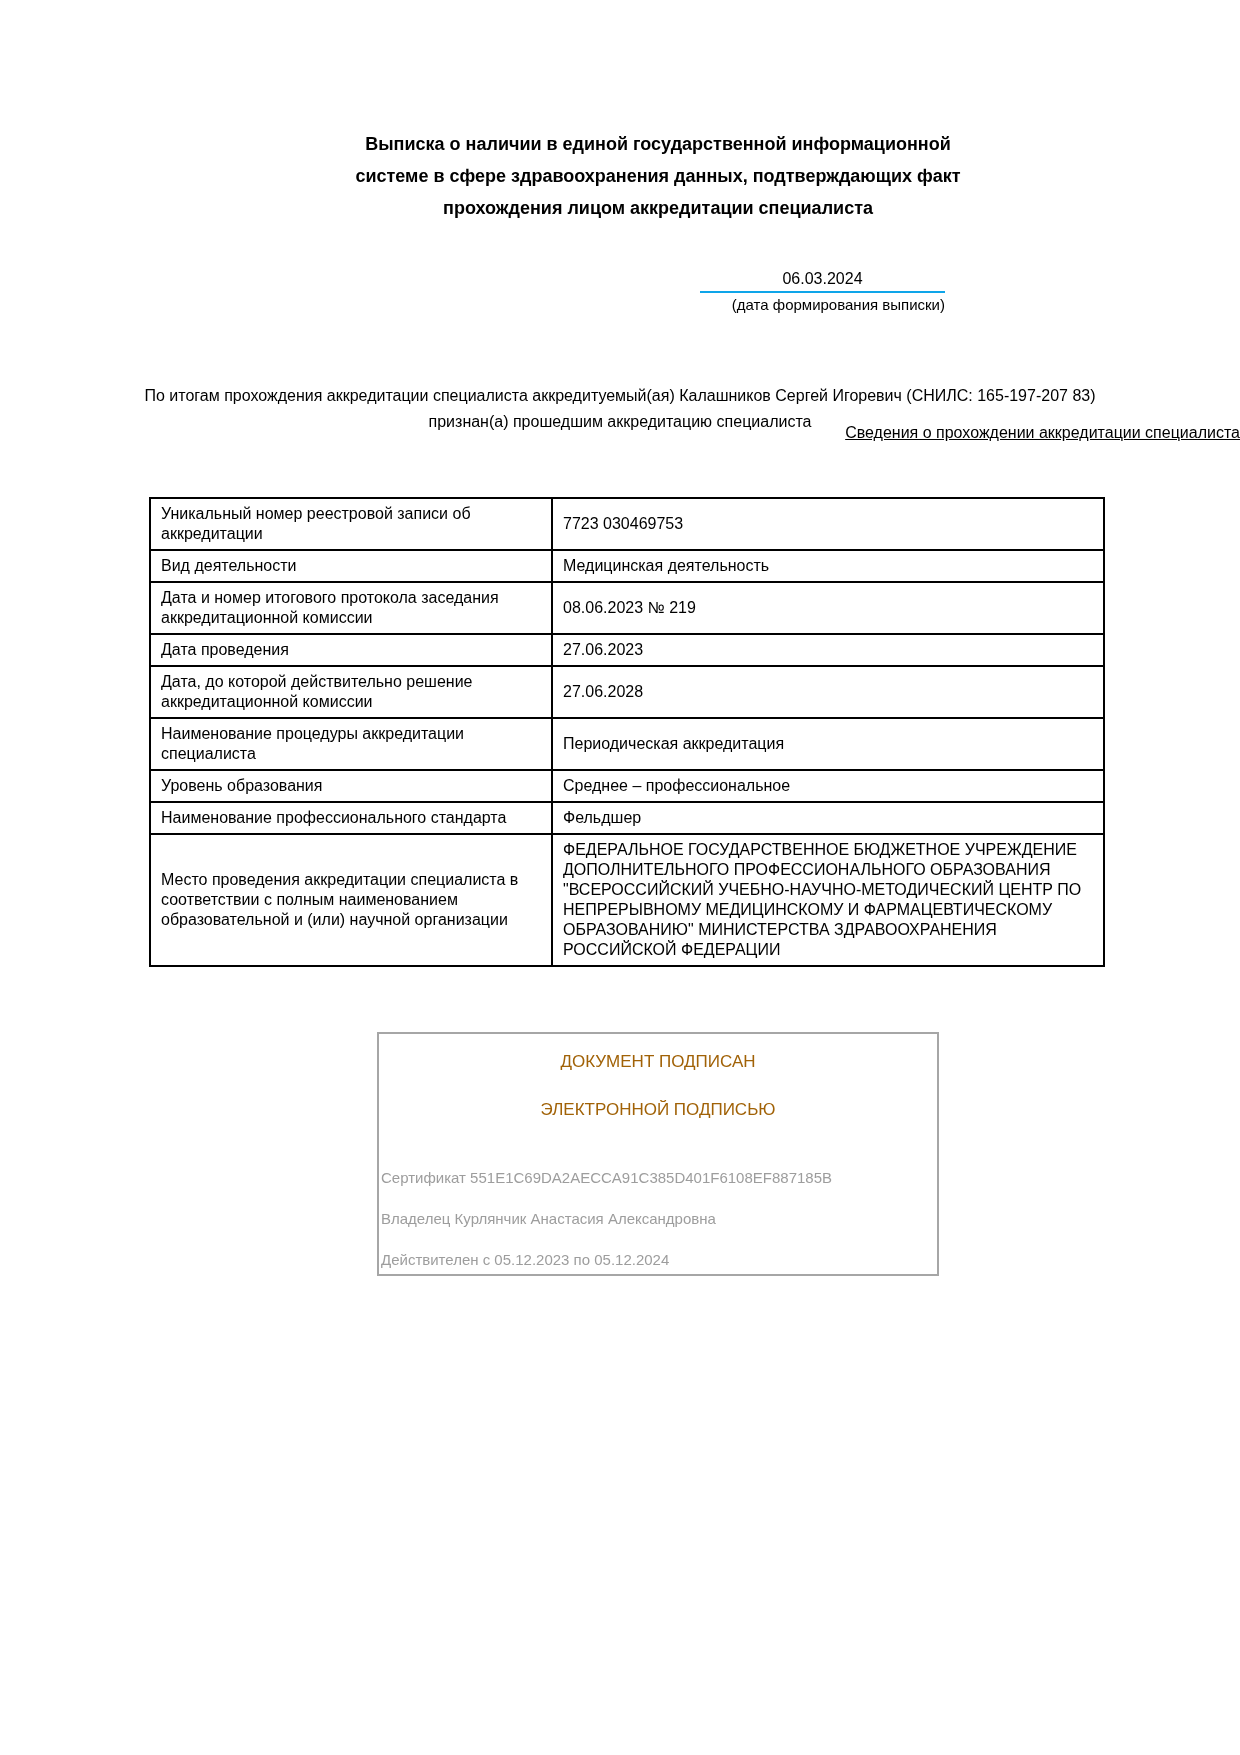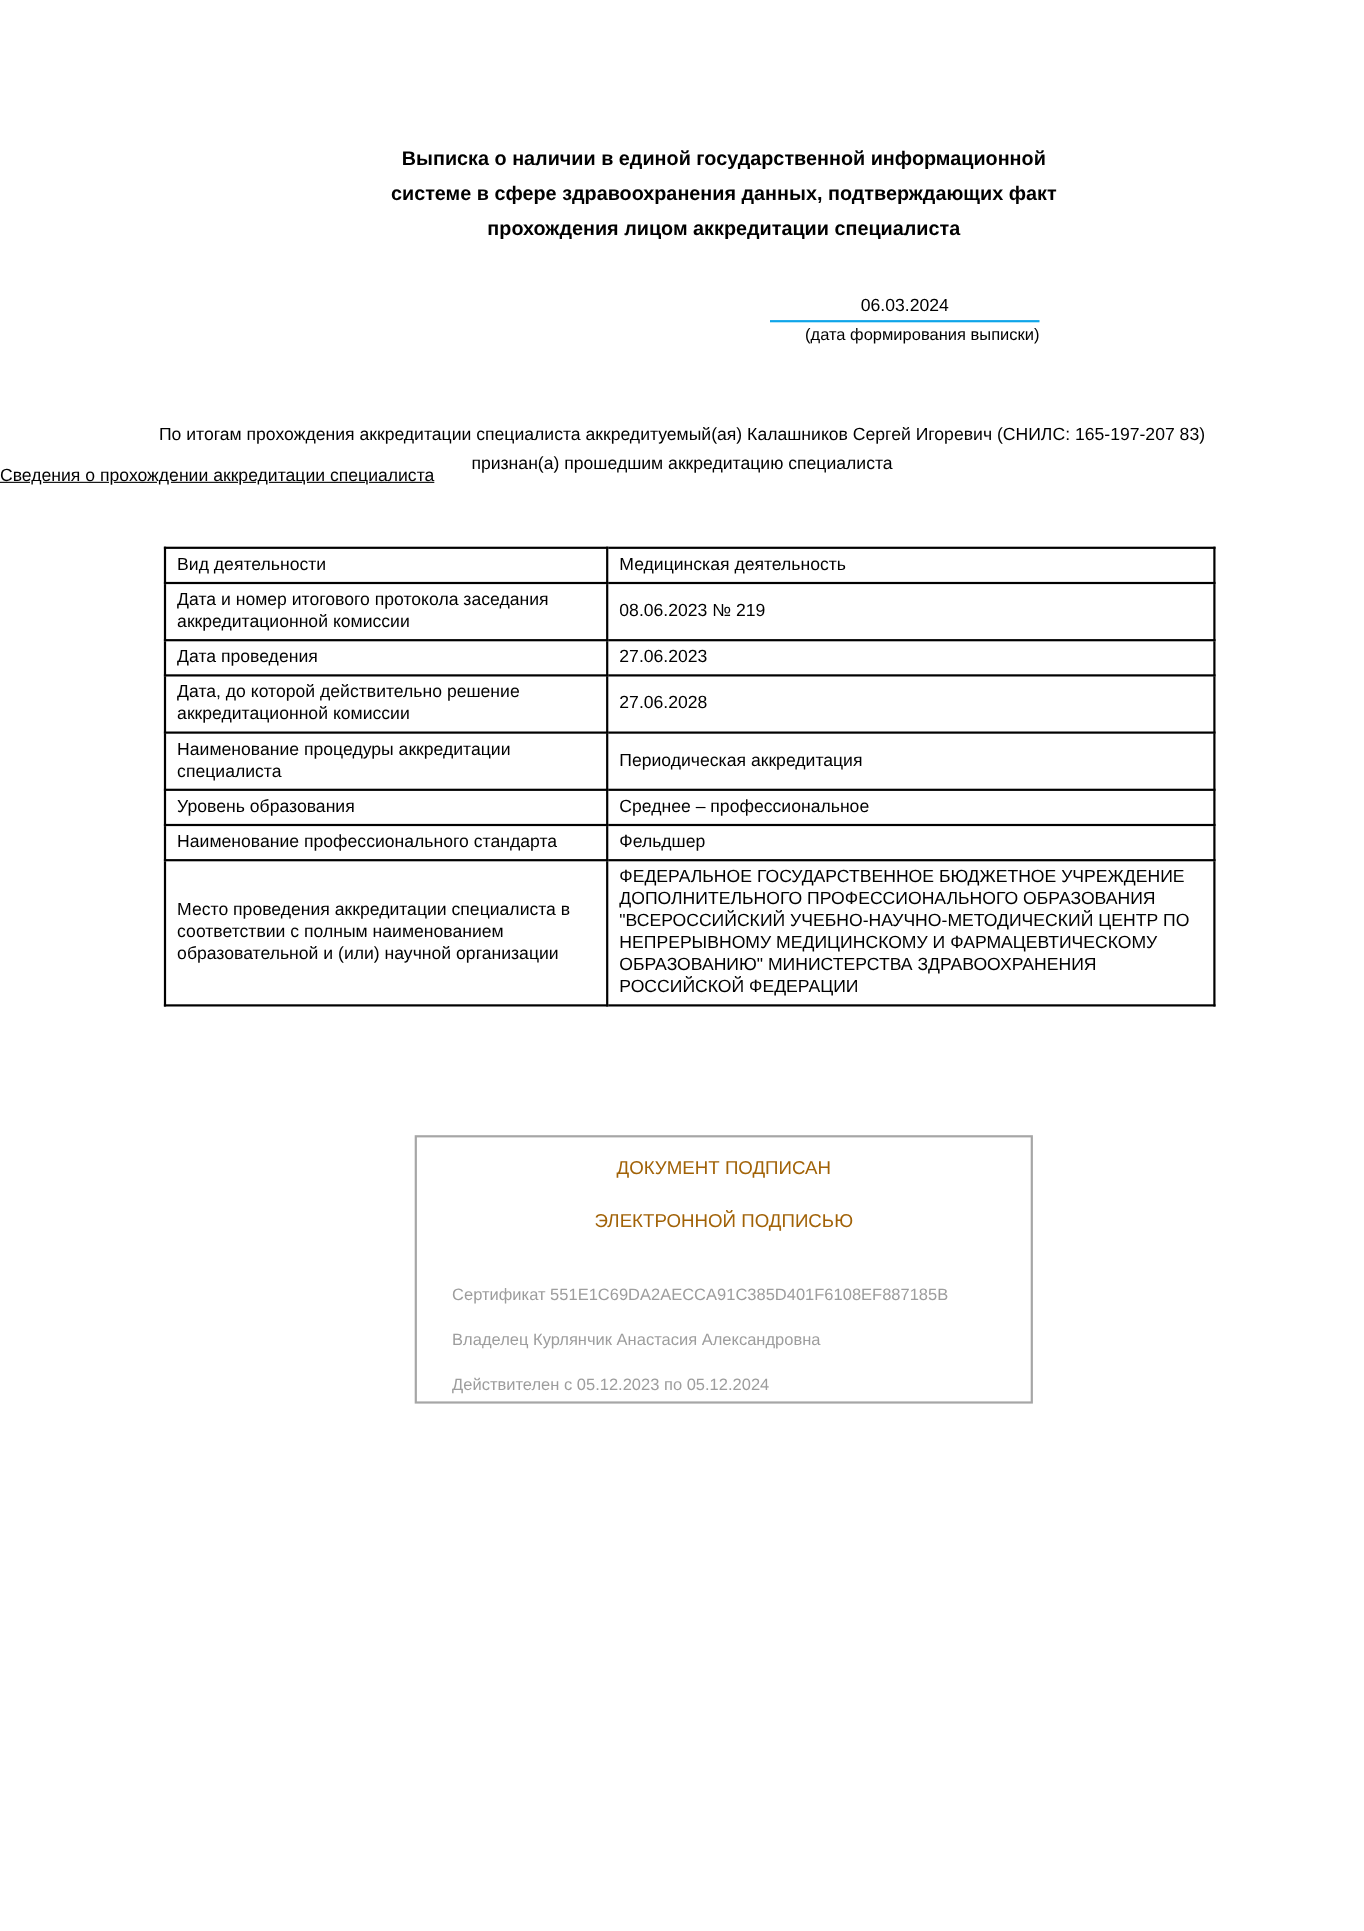--- a/index.html
+++ b/index.html
@@ -43,21 +43,21 @@
     font-size: 16px;
     line-height: 26px;
     white-space: pre-line;
     margin-top: 39px;
   }
 
   .section-heading {
     position: absolute;
     top: 424px; left: 0;
     width: 100%;
-    text-align: left;
+    text-align: right;
     font-size: 16px;
     text-decoration: underline;
   }
 
   .registry-heading {
     position: absolute;
     top: 458px; left: 0;
     width: 100%;
     text-align: center;
     font-size: 18px;
@@ -91,21 +91,21 @@
   .sig-header {
     text-align: center;
     font-size: 17px;
     line-height: 24px;
     color: #a16207;
   }
   .sig-header.first { margin-top: 16px; }
   .sig-header.second { margin-top: 24px; }
   .sig-details {
     margin-top: 46px;
-    padding: 0 32px;
+    padding: 0 2px;
     font-size: 15px;
     color: #9d9d9d;
   }
   .sig-line { margin: 0 0 21px 0; line-height: 20px; }
 </style>
 </head>
 <body>
 
 <div class="page">
 
@@ -119,20 +119,24 @@
   </div>
 
   <div class="intro">По итогам прохождения аккредитации специалиста аккредитуемый(ая) Калашников Сергей Игоревич (СНИЛС: 165-197-207 83)
 признан(а) прошедшим аккредитацию специалиста</div>
 
   <div class="section-heading">Сведения о прохождении аккредитации специалиста</div>
 
 
   <table class="acc-table">
     <tbody>
+      <tr>
+        <td class="label-cell">Уникальный номер реестровой записи об аккредитации</td>
+        <td class="value-cell">7723 030469753</td>
+      </tr>
       <tr>
         <td class="label-cell">Вид деятельности</td>
         <td class="value-cell">Медицинская деятельность</td>
       </tr>
       <tr>
         <td class="label-cell">Дата и номер итогового протокола заседания аккредитационной комиссии</td>
         <td class="value-cell">08.06.2023 № 219</td>
       </tr>
       <tr>
         <td class="label-cell">Дата проведения</td>

